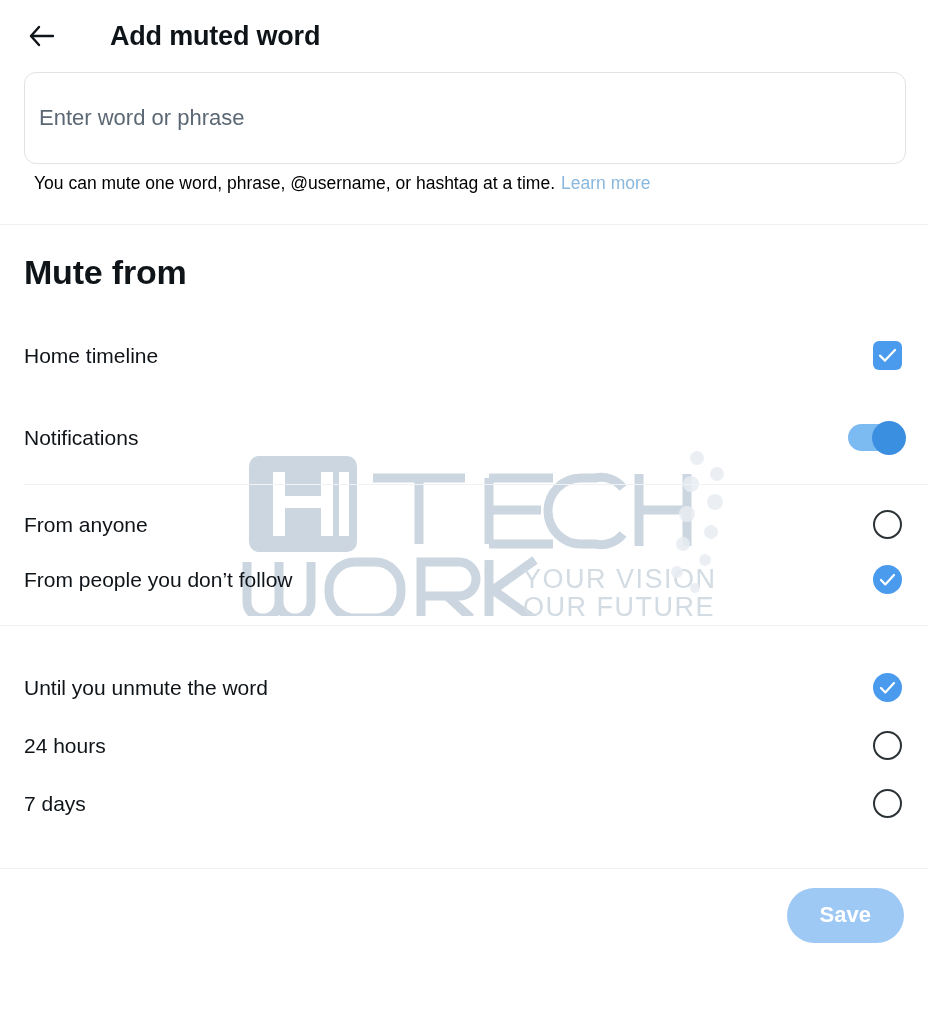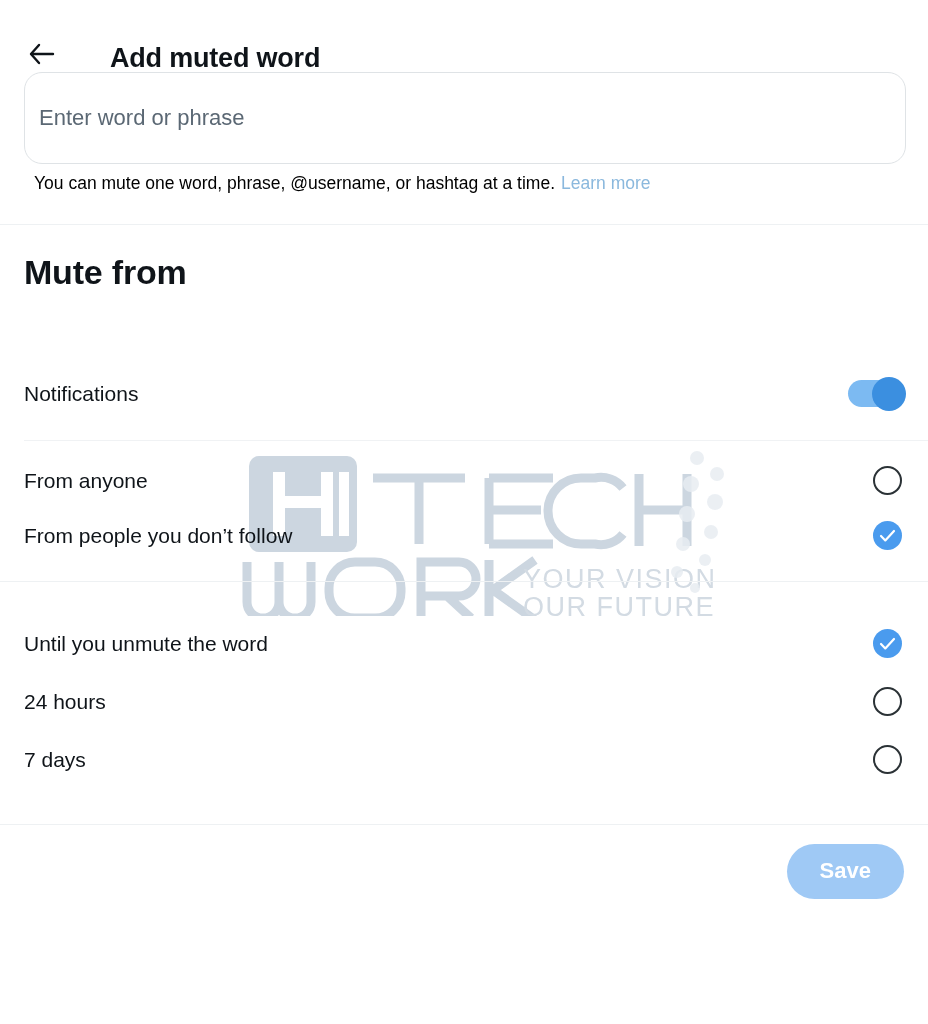--- a/index.html
+++ b/index.html
@@ -30,21 +30,21 @@
     pointer-events: none;
     z-index: 5;
     opacity: 1;
   }
   .watermark svg { width: 100%; height: 100%; display: block; }
 
   
   .header {
     position: relative;
     display: flex;
-    align-items: flex-end;
+    align-items: center;
     height: 72px;
     padding-left: 24px;
     z-index: 10;
   }
   .back-btn {
     width: 36px; height: 36px;
     display: flex; align-items: center; justify-content: center;
     border: none; background: transparent;
     cursor: pointer;
     border-radius: 50%;
@@ -59,21 +59,21 @@
     line-height: 1;
     color: #0f1419;
   }
 
   
   .input-block { position: relative; z-index: 10; padding: 0 24px; }
   .word-input {
     width: 882px;
     height: 92px;
     border: 1px solid #dfe3e6;
-    border-radius: 18px;
+    border-radius: 12px;
     background: #ffffff;
     font-family: "Liberation Sans", sans-serif;
     font-size: 22px;
     color: #0f1419;
     padding: 0 14px;
     outline: none;
     display: block;
   }
   .word-input::placeholder { color: #5b6874; opacity: 1; }
 
@@ -268,20 +268,28 @@
     </div>
   </div>
 
   <div style="height:29px"></div>
   <div class="divider-full"></div>
 
   <div class="section">
     <div class="section-title">Mute from</div>
 
     <div style="height:42px"></div>
+    <div class="row">
+      <span class="row-label">Home timeline</span>
+      <span class="checkbox">
+        <svg width="19" height="15" viewBox="0 0 19 15">
+          <path d="M2 7.6 L7 12.6 L17 2" fill="none" stroke="#ffffff" stroke-width="2.2" stroke-linecap="round" stroke-linejoin="round"></path>
+        </svg>
+      </span>
+    </div>
 
     <div style="height:38px"></div>
     <div class="row">
       <span class="row-label bold">Notifications</span>
       <span class="toggle">
         <span class="knob"></span>
       </span>
     </div>
 
     <div style="height:24px"></div>

